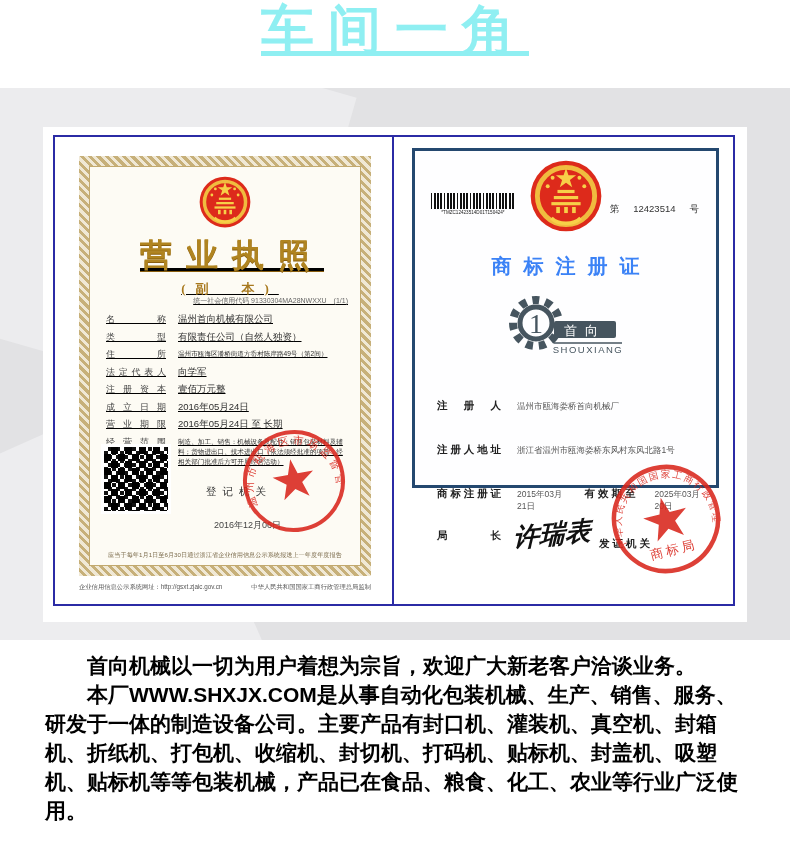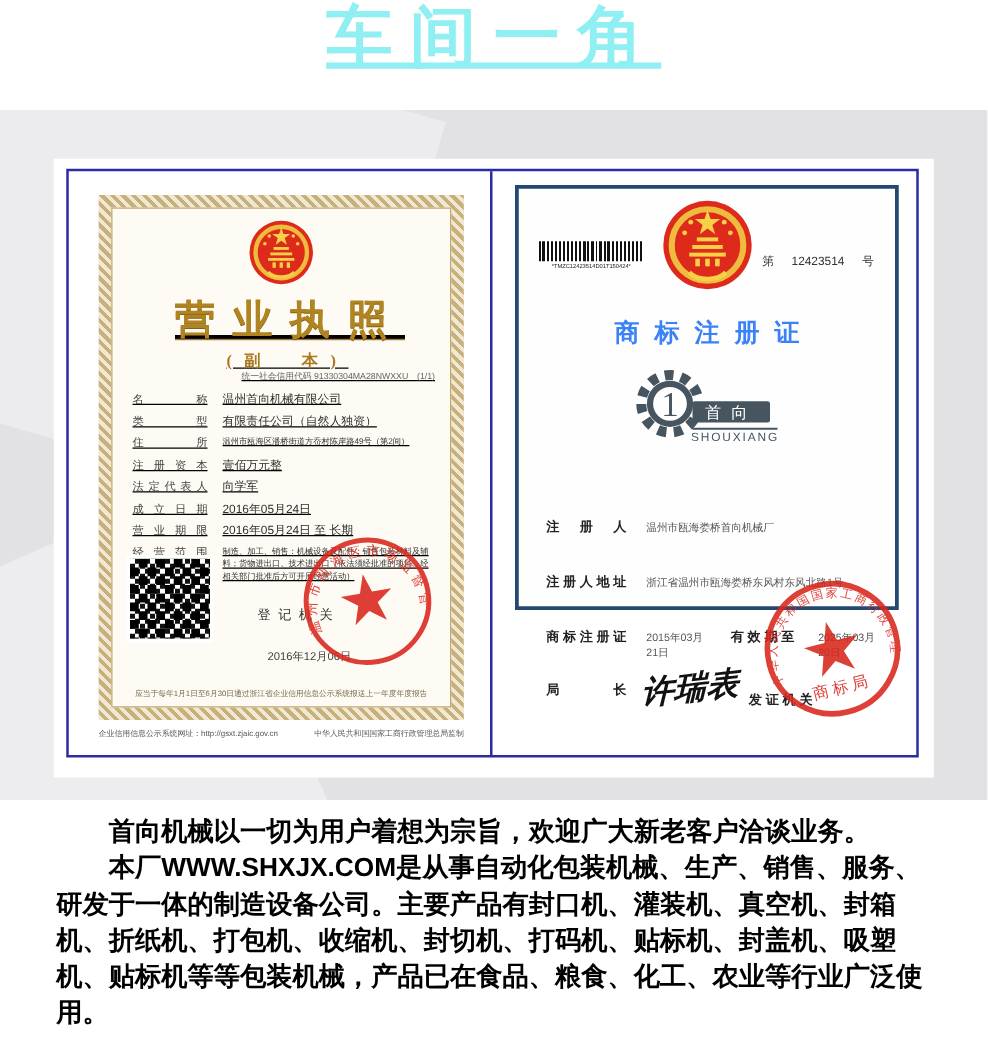--- a/index.html
+++ b/index.html
@@ -65,21 +65,21 @@
   .barcode-wrap{position:absolute;left:16px;top:42px;width:84px;}
   .barcode{height:16px;background:repeating-linear-gradient(90deg,#111 0 1.5px,#fff 1.5px 3px,#111 3px 5px,#fff 5px 6.5px);}
   .barcode-text{font-size:4.6px;text-align:center;color:#222;margin-top:1px;}
   .tm-emblem{position:absolute;left:50%;transform:translateX(-50%);top:6px;width:78px;height:78px;}
   .tm-number{position:absolute;right:10px;top:52px;font-size:9.5px;color:#333;}
   .tm-number span{margin:0 7px;}
   .tm-title{position:absolute;top:102px;width:100%;text-align:center;font-size:20px;
     font-weight:bold;letter-spacing:12px;padding-left:12px;color:#3b82f6;
     font-family:"Liberation Serif",serif;}
   .tm-logo{position:absolute;top:142px;width:100%;display:flex;justify-content:center;}
-  .tm-row{position:absolute;left:22px;right:14px;display:flex;align-items:flex-start;margin-top:16px;}
+  .tm-row{position:absolute;left:22px;right:14px;display:flex;align-items:flex-start;}
   .tm-label{width:64px;flex:none;font-size:10.5px;font-weight:bold;color:#222;
     text-align:justify;text-align-last:justify;}
   .tm-label.auto{width:auto;text-align:left;text-align-last:auto;letter-spacing:3px;}
   .tm-value{margin-left:16px;font-size:8.5px;color:#555;padding-top:2px;}
   .row-reg{top:248px;} .row-addr{top:292px;} .row-dates{top:336px;} .row-dir{top:378px;}
   .sign{font-size:26px;font-style:italic;font-weight:600;color:#111;margin:-12px 0 0 12px;
     transform:rotate(-6deg) skewX(-6deg);font-family:"Liberation Serif",serif;white-space:nowrap;}
   .issuer-label{font-size:10.5px;font-weight:bold;color:#222;letter-spacing:3px;
     margin-left:8px;padding-top:8px;white-space:nowrap;}
   .seal-r{position:absolute;right:-8px;top:310px;transform:rotate(-14deg);}
@@ -136,26 +136,26 @@
               </div>
               <div class="bl-row">
                 <span class="bl-label">类型</span>
                 <span class="bl-value">有限责任公司（自然人独资）</span>
               </div>
               <div class="bl-row">
                 <span class="bl-label">住所</span>
                 <span class="bl-value small-val">温州市瓯海区潘桥街道方岙村陈岸路49号（第2间）</span>
               </div>
               <div class="bl-row">
+                <span class="bl-label">法定代表人</span>
+                <span class="bl-value">向学军</span>
+              </div>
+              <div class="bl-row">
                 <span class="bl-label">注册资本</span>
                 <span class="bl-value">壹佰万元整</span>
-              </div>
-              <div class="bl-row">
-                <span class="bl-label">法定代表人</span>
-                <span class="bl-value">向学军</span>
               </div>
               <div class="bl-row">
                 <span class="bl-label">成立日期</span>
                 <span class="bl-value">2016年05月24日</span>
               </div>
               <div class="bl-row">
                 <span class="bl-label">营业期限</span>
                 <span class="bl-value">2016年05月24日 至 长期</span>
               </div>
               <div class="bl-row">

